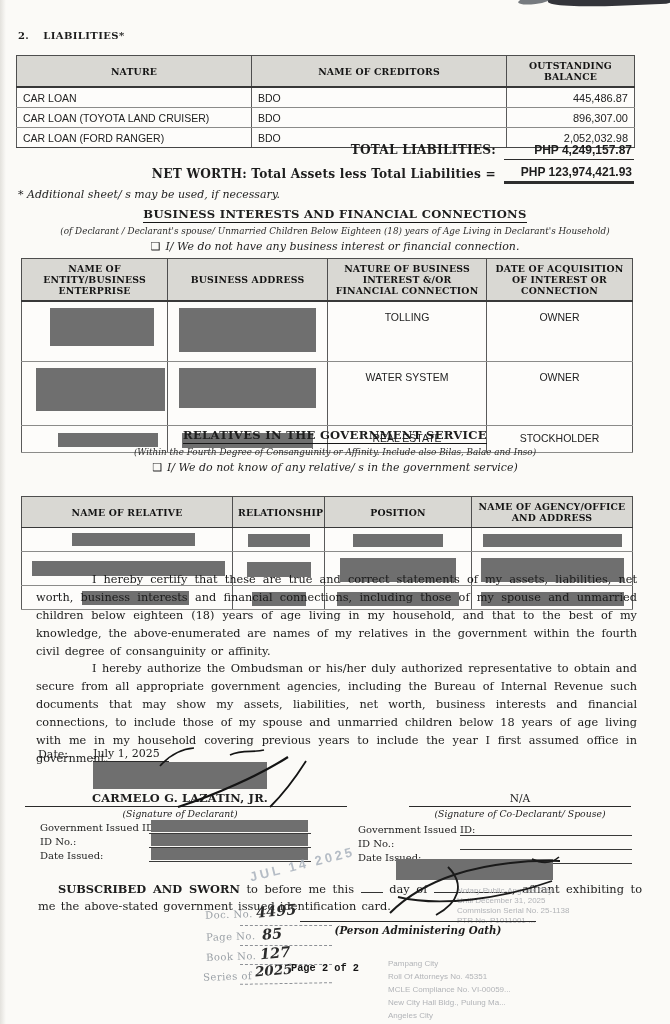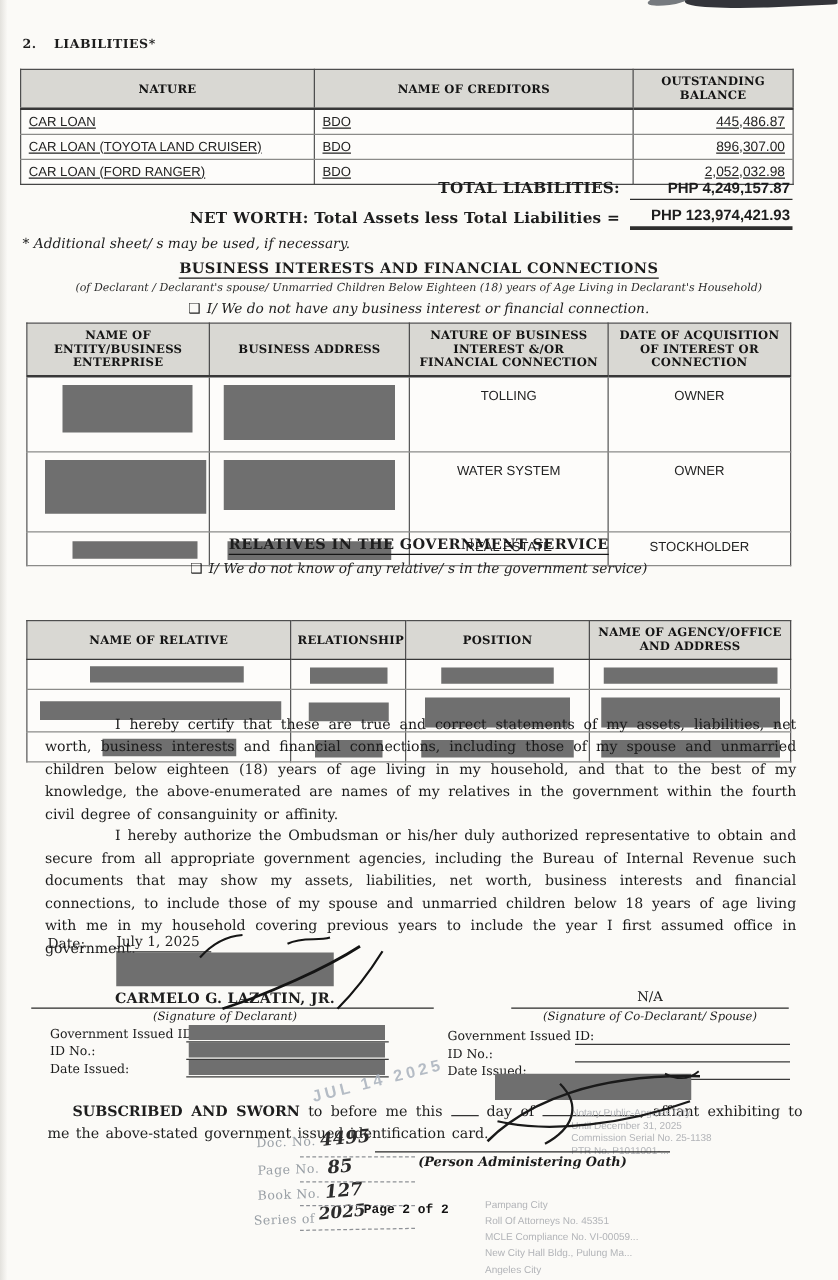--- a/index.html
+++ b/index.html
@@ -33,21 +33,21 @@
     font-size:9.3px;font-weight:bold;letter-spacing:.2px;text-align:center;
     padding:4px 5px;line-height:11px;color:#141414;
   }
   .tbl td{border-left:1px solid #5a5a5a;border-right:1px solid #5a5a5a;
     border-bottom:1px solid #8b8b89;padding:2px 6px;
     font-family:"Liberation Sans","DejaVu Sans",sans-serif;font-size:10.5px;color:#222;}
   .tbl{border:1.5px solid #454545;}
 
   
   #tbl-liab{left:16px;top:55px;width:618px;}
-  #tbl-liab td{height:15px;text-decoration:underline;}
+  #tbl-liab td{height:15px;}
   #tbl-liab td.num{text-align:right;font-size:11px;}
   #tbl-liab tr:last-child td{border-bottom:1.5px solid #454545;}
 
   
   .total-row{position:absolute;left:16px;width:618px;display:flex;justify-content:flex-end;align-items:flex-end;}
   #total-row1{top:143px;}
   #total-row2{top:165px;}
   .total-label{font-weight:bold;font-size:12.2px;letter-spacing:.2px;padding:0 8px 3px 0;}
   .total-value{width:128px;text-align:right;font-family:"Liberation Sans",sans-serif;
     font-weight:bold;font-size:12px;padding:0 2px 2px 0;}
@@ -277,20 +277,21 @@
           <div class="redact rb b3c2"></div>
         </td>
       <td class="val">REAL ESTATE</td>
       <td class="val">STOCKHOLDER</td>
     </tr>
   </tbody>
 </table>
 
 <div class="abs sec-head" id="rel-head">
   <span class="sec-title">RELATIVES IN THE GOVERNMENT SERVICE</span>
+  <div class="sec-sub">(Within the Fourth Degree of Consanguinity or Affinity. Include also Bilas, Balae and Inso)</div>
   <div class="sec-check">
     <span class="box">❑</span><span>I/ We do not know of any relative/ s in the government service)</span>
   </div>
 </div>
 
 <table class="tbl" id="tbl-rel">
   <colgroup>
       <col style="width:211px">
       <col style="width:92px">
       <col style="width:147px">

